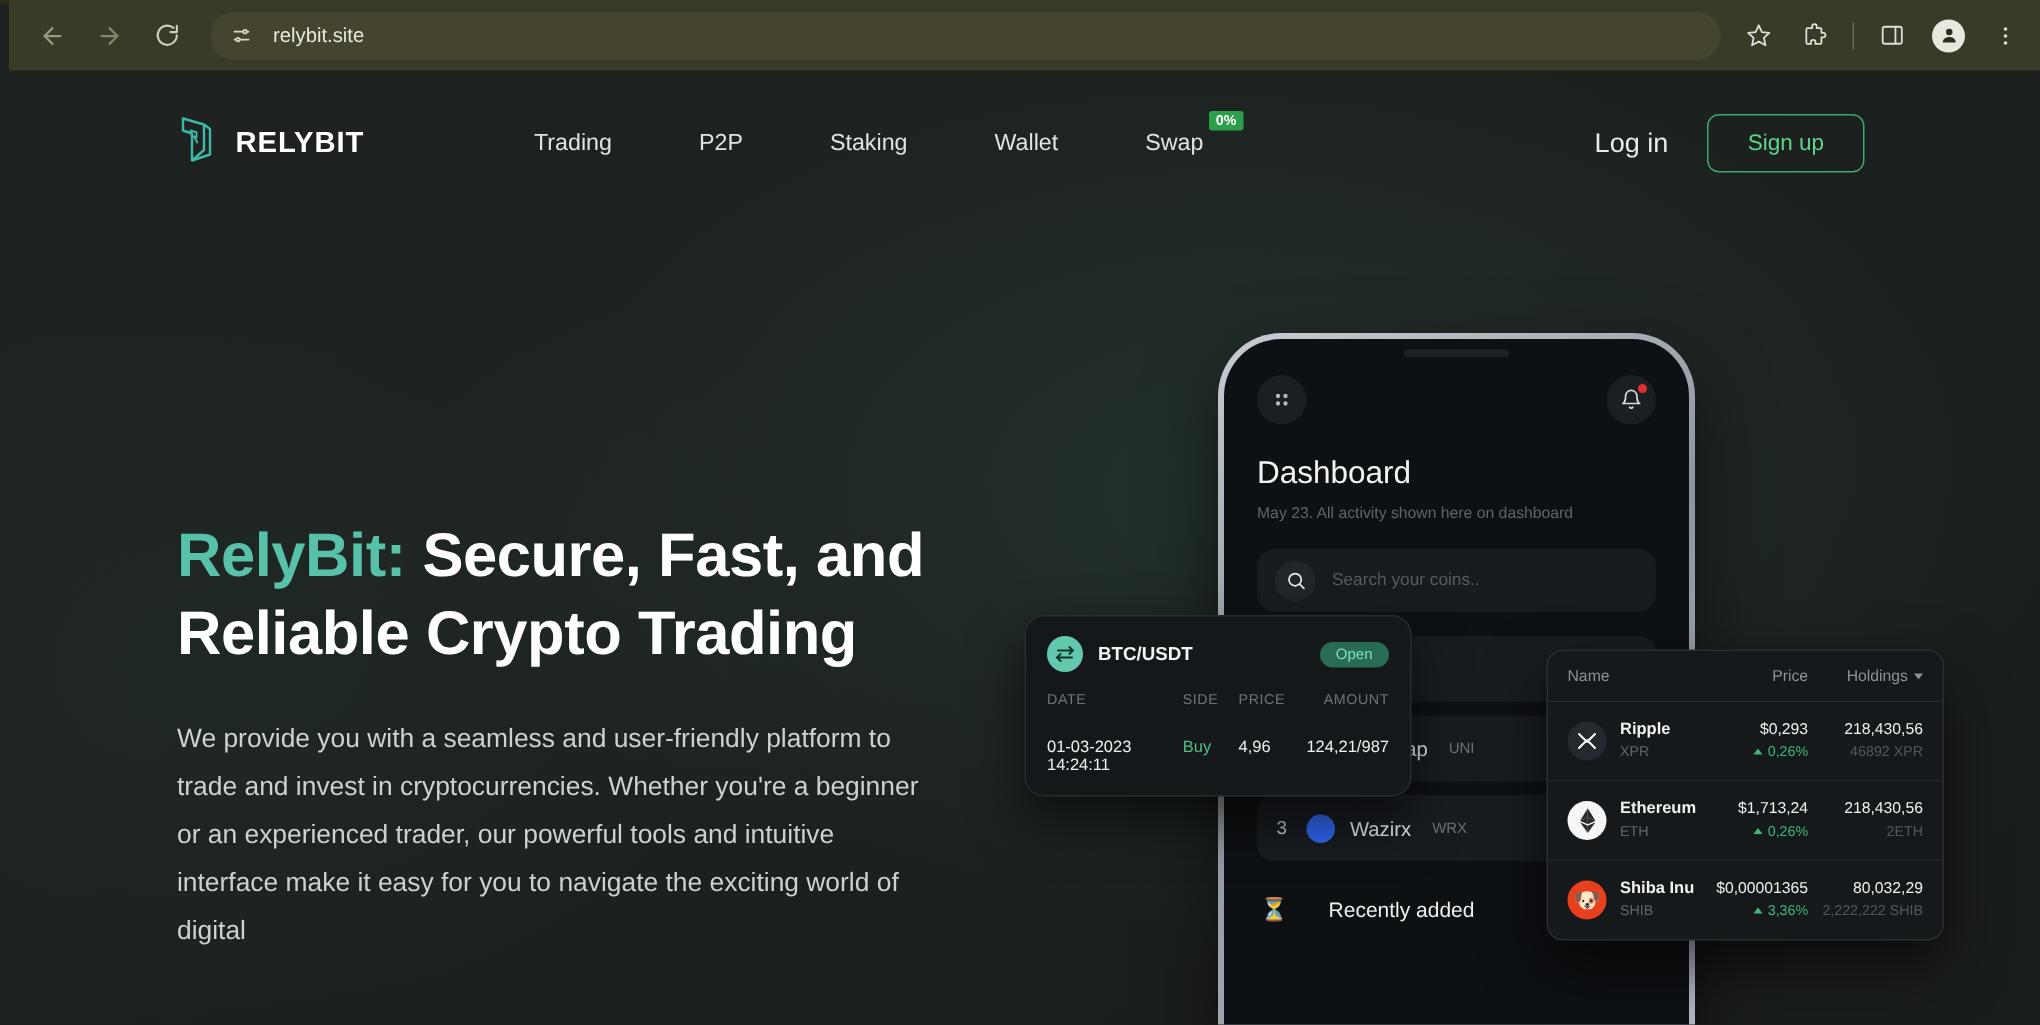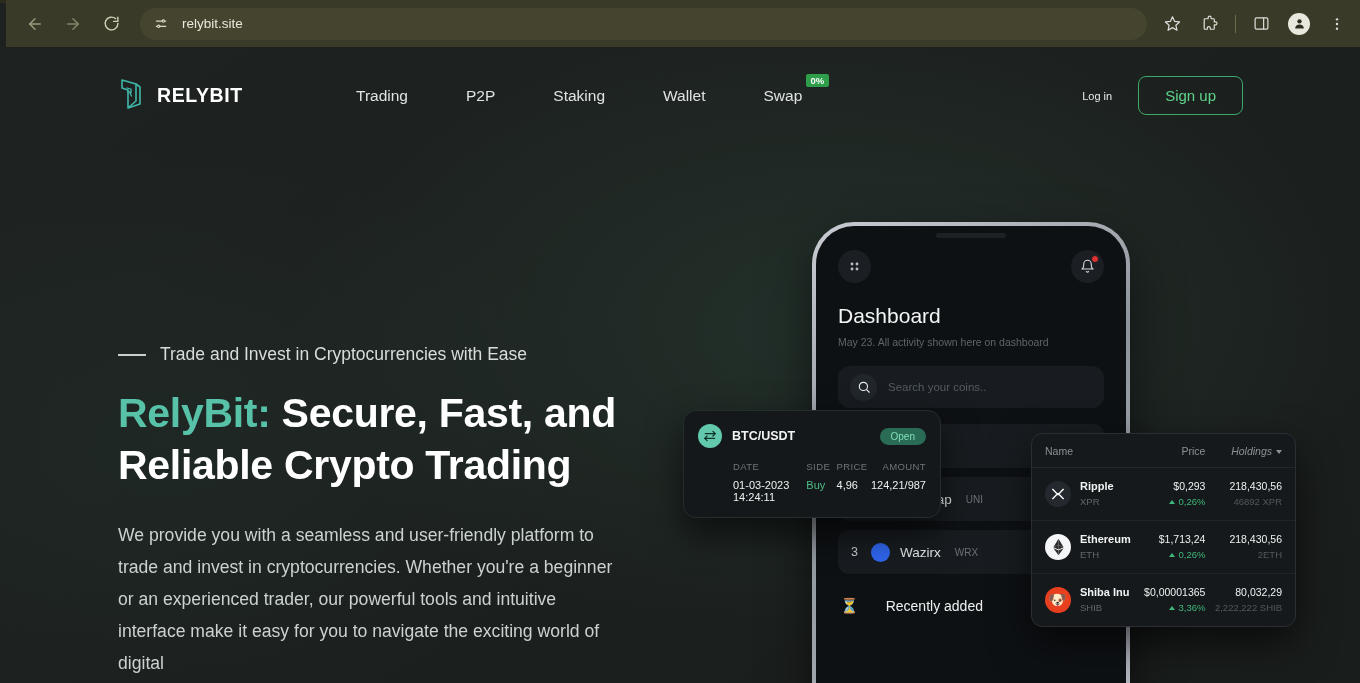--- a/index.html
+++ b/index.html
@@ -152,21 +152,21 @@
   }
   .header-actions {
     position: absolute;
     right: 117px;
     display: flex;
     align-items: center;
     gap: 26px;
   }
   .login-link {
     color: #e8ecea;
-    font-size: 11px;
+    font-size: 18px;
   }
   .signup-btn {
     border: 1px solid #3ea76a;
     color: #5fd48c;
     font-size: 15px;
     padding: 10px 26px;
     border-radius: 8px;
     background: transparent;
     white-space: nowrap;
   }
@@ -358,22 +358,21 @@
     margin-left: auto;
     background: #2a6b55;
     color: #7fe0b8;
     font-size: 10px;
     padding: 3px 11px;
     border-radius: 9px;
   }
   .trade-grid {
     display: grid;
     grid-template-columns: 1.75fr 0.72fr 0.82fr 1.12fr;
-    row-gap: 7px;
-    margin-left: 35px;
+    row-gap: 20px;
   }
   .tg-head { color: #6f7479; font-size: 9.5px; letter-spacing: 0.4px; }
   .tg-val { color: #eef1f0; font-size: 11px; }
   .tg-val.buy { color: #4fbf86; }
   .ta-right { text-align: right; }
 
   
   .holdings {
     position: absolute;
     left: 1031px;
@@ -386,21 +385,21 @@
     overflow: hidden;
   }
   .hold-header {
     display: grid;
     grid-template-columns: 1.25fr 0.95fr 1.05fr;
     padding: 11px 13px 10px 13px;
     border-bottom: 1px solid #23282c;
   }
   .hh { color: #8b9196; font-size: 10.5px; }
   .hh.c { text-align: right; }
-  .hh.r { text-align: right; font-style: italic; }
+  .hh.r { text-align: right; }
   .hold-row {
     display: grid;
     grid-template-columns: 1.25fr 0.95fr 1.05fr;
     align-items: center;
     padding: 11px 13px;
     border-bottom: 1px solid #202529;
   }
   .hold-row:last-child { border-bottom: none; }
   .hr-name { display: flex; align-items: center; gap: 9px; }
   .hr-logo {
@@ -534,24 +533,20 @@
       </a>
     </div>
 
     <div class="header-actions">
       <a class="login-link">Log in</a>
       <button class="signup-btn">Sign up</button>
     </div>
   </div>
 
   <div class="hero">
-    <div class="eyebrow">
-      <span class="eyebrow-dash"></span>
-      <span class="eyebrow-text">Trade and Invest in Cryptocurrencies with Ease</span>
-    </div>
     <h1 class="hero-title"><span class="accent">RelyBit:</span><span> Secure, Fast, and Reliable Crypto Trading</span></h1>
     <p class="hero-body">We provide you with a seamless and user-friendly platform to trade and invest in cryptocurrencies. Whether you're a beginner or an experienced trader, our powerful tools and intuitive interface make it easy for you to navigate the exciting world of digital</p>
   </div>
 
   <div class="phone">
     <div class="phone-screen">
       <div class="phone-notch"></div>
       <div class="phone-inner">
         <div class="phone-topbar">
           <div class="round-icon-btn">

